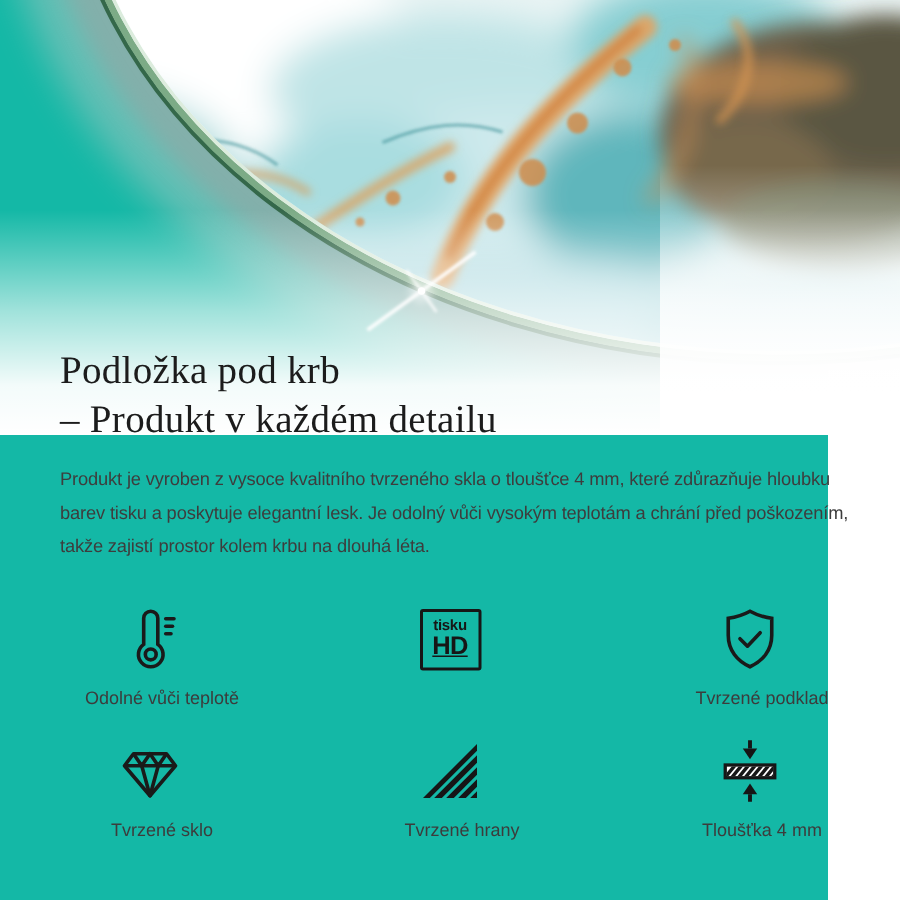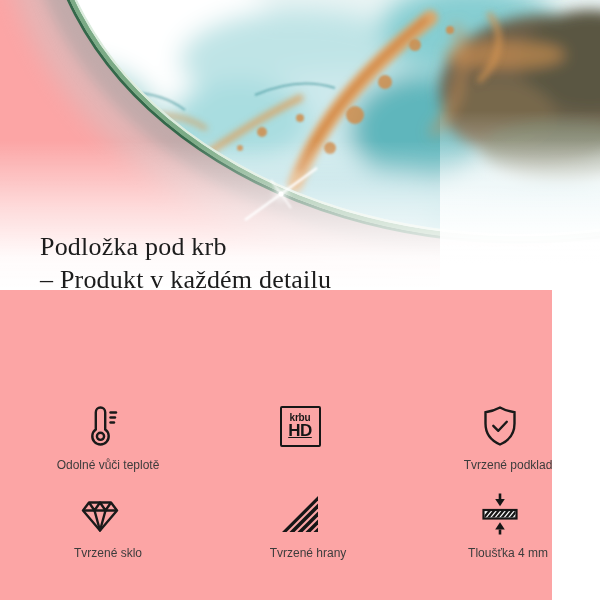--- a/index.html
+++ b/index.html
@@ -1,20 +1,20 @@
 <!DOCTYPE html>
 <html><head>
 <meta charset="utf-8">
 <style>
   html,body{margin:0;padding:0;}
   body{
     width:600px;height:600px;background:#ffffff;overflow:hidden;
     font-family:"Liberation Sans",sans-serif;
   }
-  .stage{position:relative;width:552px;height:600px;background:#fca5a5;}
+  .stage{position:relative;width:552px;height:600px;background:#14b8a6;}
 
   
   .hero{position:absolute;left:0;top:0;width:600px;height:290px;}
   .hero svg{display:block;}
 
   
   .title{
     position:absolute;left:40px;top:230px;
     font-family:"Liberation Serif","DejaVu Serif",serif;
     font-weight:400;color:#1c1c1c;font-size:26px;line-height:33px;
@@ -156,20 +156,23 @@
       <rect x="440" y="110" width="160" height="180" fill="url(#fadeV2)"></rect>
       <rect x="0" y="140" width="600" height="150" fill="url(#fadeV)"></rect>
     </svg>
   </div>
 
   <h1 class="title">
     <span>Podložka pod krb</span>
     <span>– Produkt v každém detailu</span>
   </h1>
 
+  <p class="desc">Produkt je vyroben z vysoce kvalitního tvrzeného skla o tloušťce 4 mm, které zdůrazňuje hloubku
+barev tisku a poskytuje elegantní lesk. Je odolný vůči vysokým teplotám a chrání před poškozením,
+takže zajistí prostor kolem krbu na dlouhá léta.</p>
 
   <div class="features">
 
     <div class="feature">
       <div class="icon-wrap">
         <svg width="48" height="48" viewBox="0 0 48 48">
           <path class="icon-stroke" d="M19.8,27.6 L19.8,10.2 A4.7,4.7 0 0 1 29.2,10.2 L29.2,27.6 A8.2,8.2 0 1 1 19.8,27.6 Z"></path>
           <circle class="icon-stroke" cx="24.5" cy="34.3" r="3.6"></circle>
           <g class="icon-stroke" stroke-linecap="round">
             <path d="M34.5,10.5 h5.5"></path>
@@ -177,21 +180,21 @@
               <path d="M34.5,20.5 h3.5"></path>
           </g>
         </svg>
       </div>
       <div class="label">Odolné vůči teplotě</div>
     </div>
 
     <div class="feature">
       <div class="icon-wrap">
         <div class="uhd">
-          <div class="u">krbu</div>
+          <div class="u">tisku</div>
           <div class="h">HD</div>
         </div>
       </div>
     </div>
 
     <div class="feature">
       <div class="icon-wrap">
         <svg width="48" height="48" viewBox="0 0 48 48">
           <path class="icon-stroke" d="M24,5.5 C28.5,8 33.5,9.5 38.5,10.2 L38.5,21.5 C38.5,31.5 32.5,38.8 24,42.5 C15.5,38.8 9.5,31.5 9.5,21.5 L9.5,10.2 C14.5,9.5 19.5,8 24,5.5 Z"></path>
           <path class="icon-stroke" stroke-linecap="round" stroke-linejoin="round" d="M17.3,23.8 L22.3,28.8 L30.8,19.8"></path>

